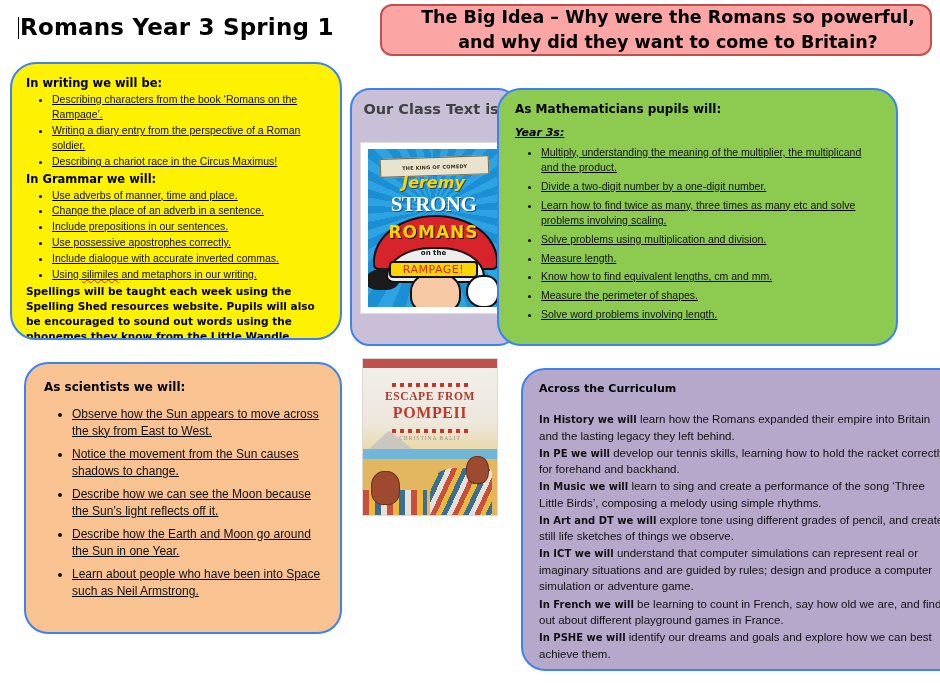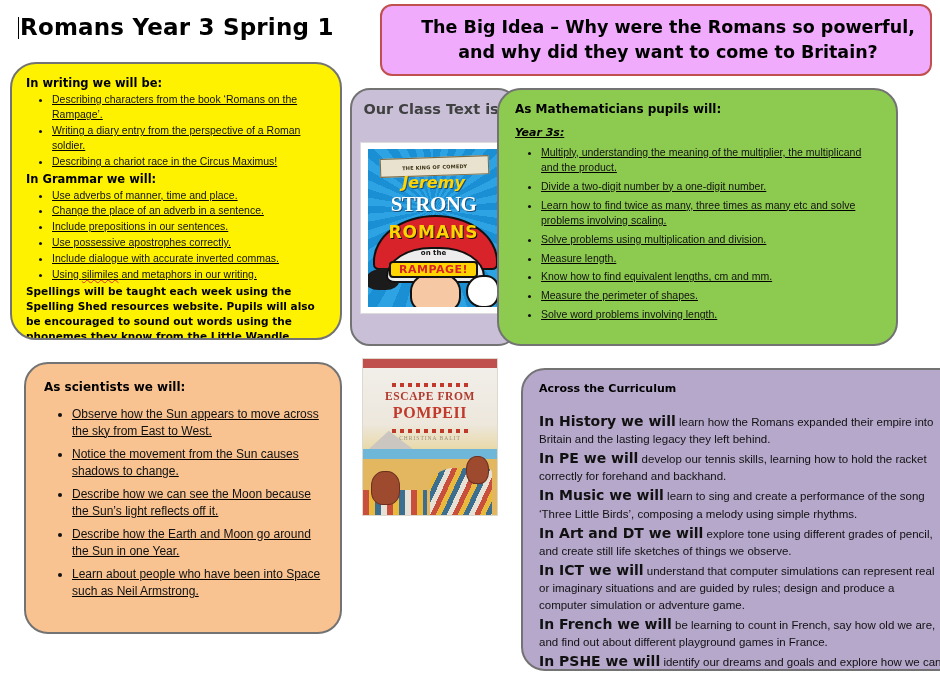--- a/index.html
+++ b/index.html
@@ -19,21 +19,21 @@
     position: absolute;
     inset: 0;
     width: 940px;
     height: 683px;
   }
 
   
   .panel {
     position: absolute;
     box-sizing: border-box;
-    border: 2px solid #737373;
+    border: 2px solid #3b82f6;
     border-radius: 22px;
     overflow: hidden;
   }
 
   
   #page-title {
     position: absolute;
     left: 18px;
     top: 14px;
     font-family: "DejaVu Sans", sans-serif;
@@ -50,22 +50,22 @@
     background: #000;
     vertical-align: -4px;
     margin-right: 1px;
   }
 
   
   #big-idea {
     left: 380px;
     top: 4px;
     width: 552px;
-    height: 72px;
-    background: #f0abfc;
+    height: 52px;
+    background: #fca5a5;
     border-radius: 12px;
     border: 2px solid #C0504D;
     display: flex;
     align-items: center;
     justify-content: center;
     padding-left: 24px;
   }
   #big-idea .lines {
     font-family: "DejaVu Sans", sans-serif;
     font-weight: bold;
@@ -208,21 +208,21 @@
   .curr-row {
     font-family: "Liberation Sans", sans-serif;
     font-size: 11.5px;
     line-height: 1.44;
     color: #111;
     margin-bottom: 0.5px;
   }
   .curr-row b {
     font-family: "DejaVu Sans", sans-serif;
     font-weight: bold;
-    font-size: 14px;
+    font-size: 10px;
   }
 
   
   .cover-frame {
     position: absolute;
     background: #ffffff;
     border: 1px solid #dcdcdc;
   }
   #romans-cover-frame {
     left: 360px;
@@ -326,21 +326,21 @@
     font-size: 7px;
     color: #111;
   }
   #romans-cover .title-rampage {
     position: absolute;
     left: 16%;
     right: 16%;
     top: 71%;
     text-align: center;
     font-family: "DejaVu Sans", sans-serif;
-    font-weight: bold;
+    font-weight: normal;
     font-size: 11px;
     letter-spacing: 0.5px;
     color: #D8232A;
     background: #FFD400;
     border: 2px solid #111;
     border-radius: 4px;
   }
   #romans-cover .face {
     position: absolute;
     left: 32%;

